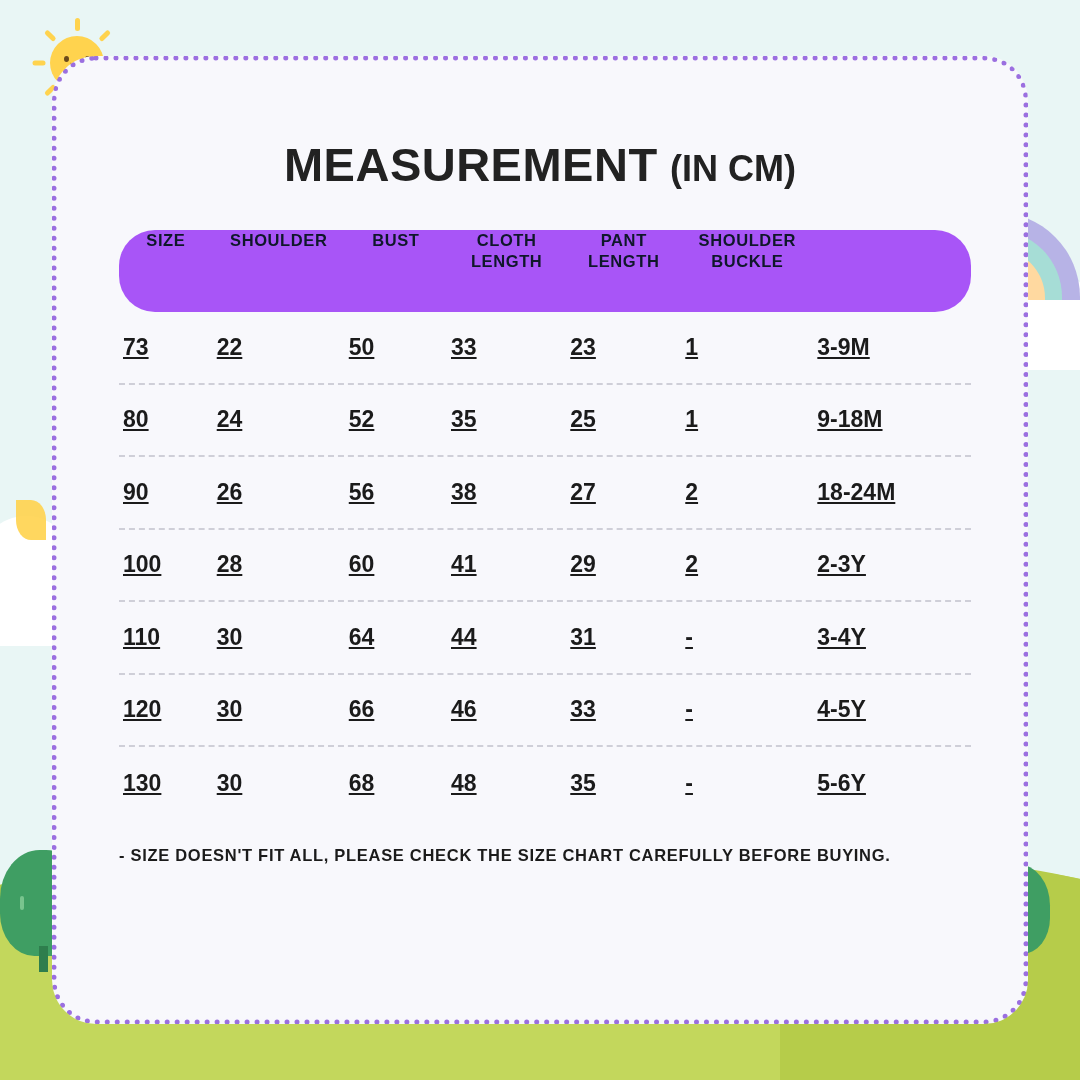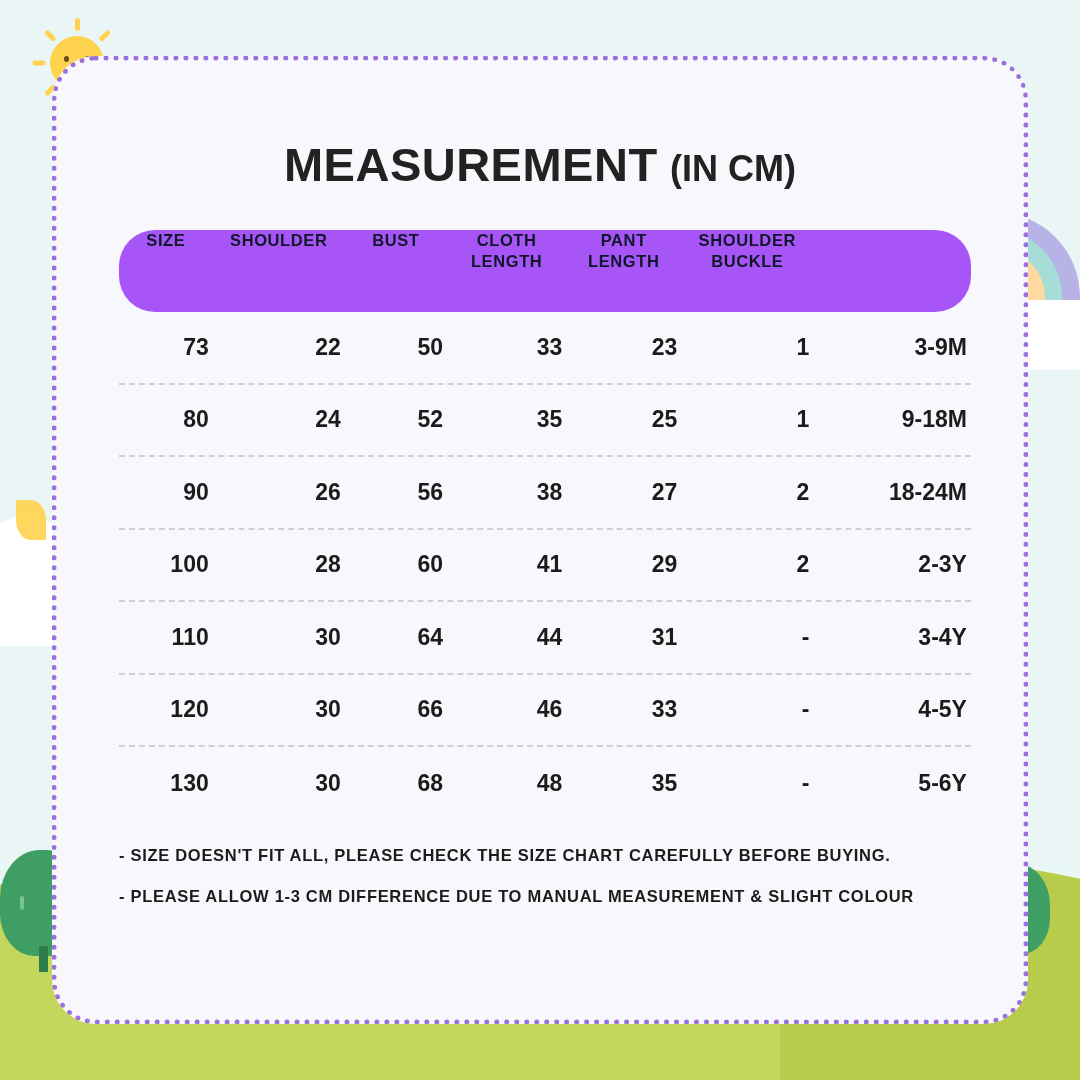--- a/index.html
+++ b/index.html
@@ -150,25 +150,26 @@
   .col-age    { width: 18.5%; }
 
   .row {
     display: flex;
     align-items: center;
     height: 72.5px;
     border-bottom: 2px dashed #cfcfd8;
   }
   .row:last-child { border-bottom: none; }
   .td {
-    text-align: right;
+    text-align: left;
     font-size: 23px;
     font-weight: 700;
     color: #1b1b1b;
     padding: 0 4px;
+    text-decoration: underline;
   }
 
   
   .notes { width: 852px; margin: 24px auto 0; }
   .note {
     font-size: 16.5px;
     font-weight: 700;
     letter-spacing: 0.7px;
     color: #1b1b1b;
     line-height: 1.45;
@@ -330,17 +331,16 @@
       <div class="td col-age">5-6Y</div>
     </div>
 
   </div>
 
   <div class="notes">
     <div class="note">
       <span>- SIZE DOESN'T FIT ALL, PLEASE CHECK THE SIZE CHART CAREFULLY BEFORE BUYING.</span>
     </div>
     <div class="note">
-      <span>- PLEASE ALLOW 1-3 CM DIFFERENCE DUE TO MANUAL MEASUREMENT &amp; SLIGHT COLOUR</span>
     </div>
   </div>
 
 </div>
 
 </body></html>

